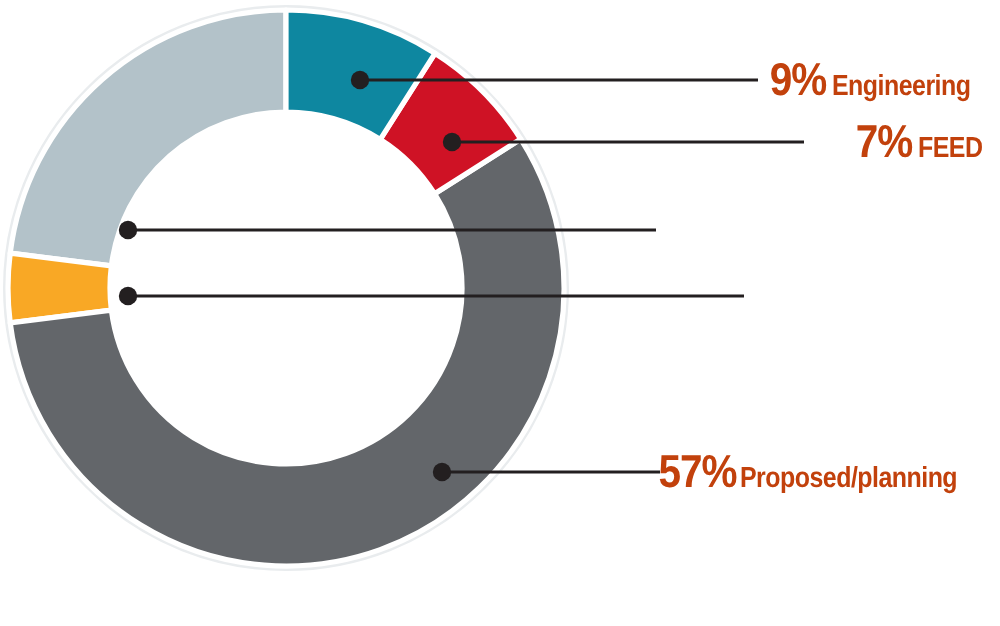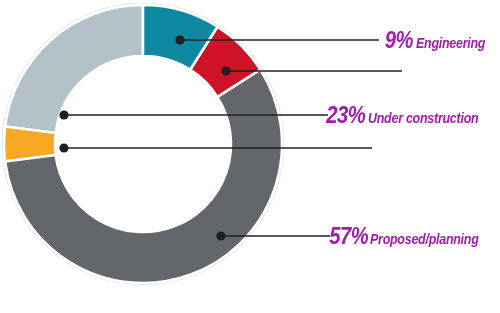--- a/index.html
+++ b/index.html
@@ -35,25 +35,24 @@
     top: 0;
     width: 500px;
     height: 313px;
     pointer-events: none;
   }
   .callout-label {
     position: absolute;
     right: 4px;
     white-space: nowrap;
     text-align: right;
-    color: #a21caf;
+    color: #c2410c;
     line-height: 1;
     transform: translateY(-50%);
     pointer-events: auto;
-    font-style: italic;
   }
   .pct {
     font-family: "Liberation Sans Narrow", "Liberation Sans", sans-serif;
     font-weight: bold;
     font-size: 23px;
     letter-spacing: -0.6px;
     display: inline-block;
     vertical-align: baseline;
     transform: scaleX(0.88);
     transform-origin: right bottom;
@@ -108,24 +107,24 @@
       <circle cx="221" cy="236" r="4.6"></circle>
     </g>
   </svg>
 
   <div class="labels-layer">
 
     <div class="callout-label" style="top:40px;">
       <span class="pct">9%</span><span class="lbl">Engineering</span>
     </div>
 
+    <div class="callout-label" style="top:71px;">
+      <span class="pct">7%</span><span class="lbl">FEED</span>
+    </div>
 
-    <div class="callout-label" style="top:115px;">
-      <span class="pct">23%</span><span class="lbl">Under construction</span>
-    </div>
 
 
     <div class="callout-label" style="top:236px;">
       <span class="pct">57%</span><span class="lbl">Proposed/planning</span>
     </div>
 
   </div>
 </div>
 
 </body></html>

